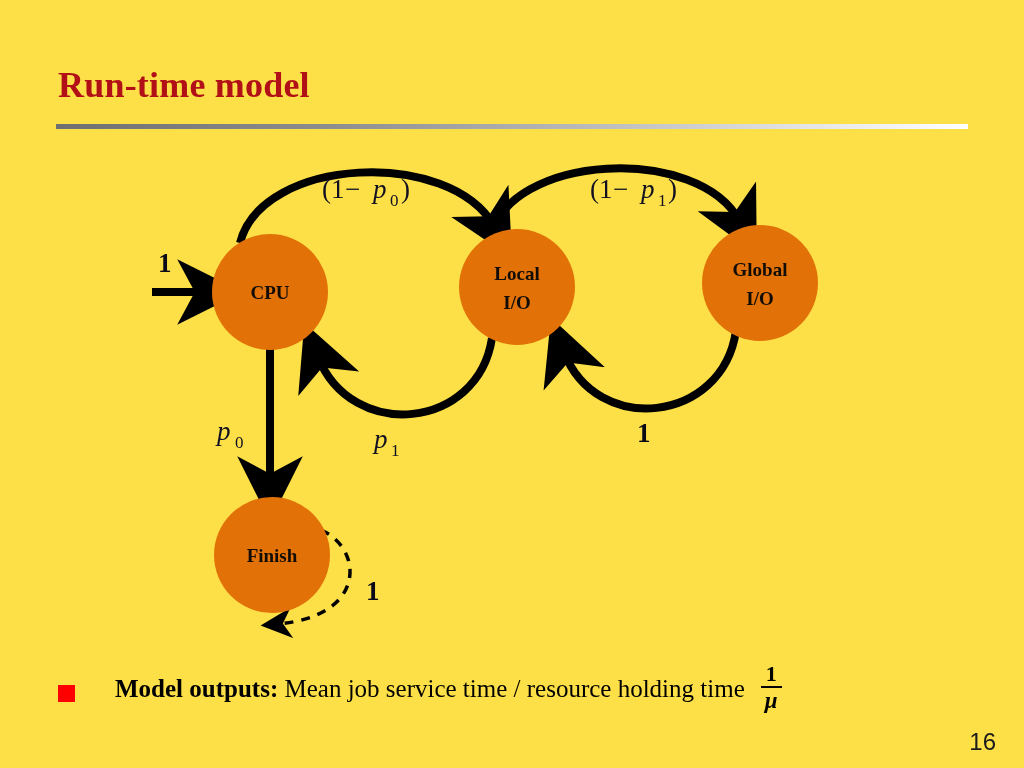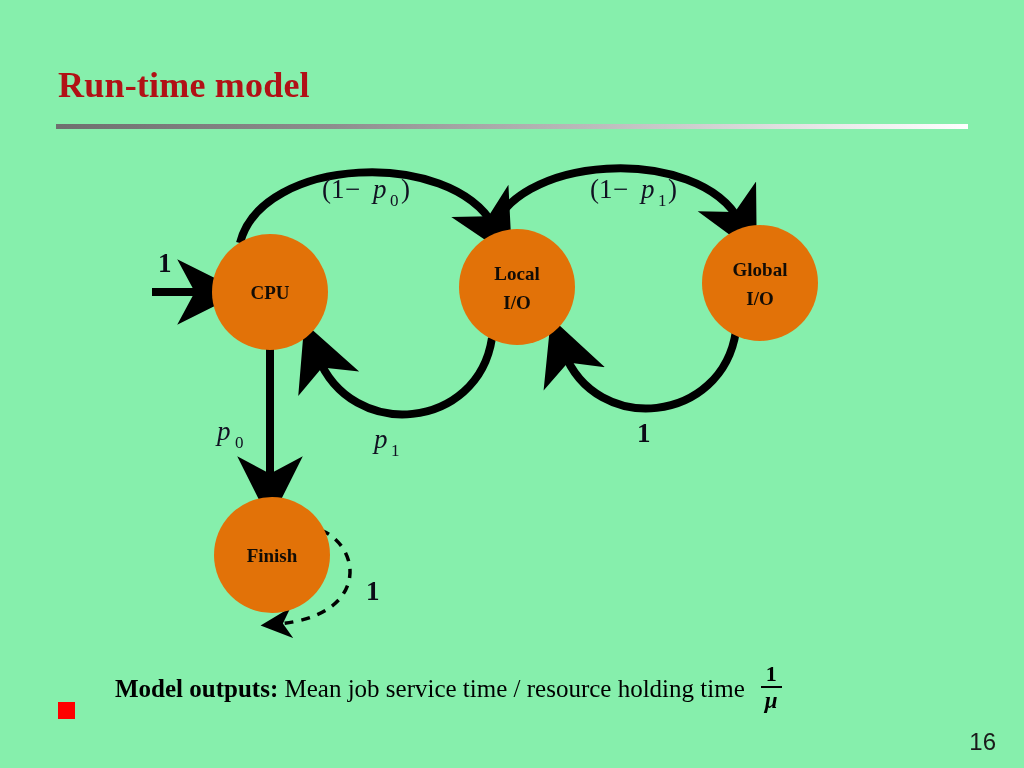--- a/index.html
+++ b/index.html
@@ -4,21 +4,21 @@
 <style>
   html, body {
     margin: 0;
     padding: 0;
     background: #ffffff;
   }
   #slide {
     position: relative;
     width: 1024px;
     height: 768px;
-    background: #86efac;
+    background: #fde047;
     overflow: hidden;
     font-family: "Liberation Serif", serif;
   }
 
   
   #title {
     position: absolute;
     left: 58px;
     top: 64px;
     font-family: "Liberation Serif", serif;
@@ -75,21 +75,21 @@
     font-size: 17px;
     fill: #111122;
   }
 
   
   #bullet-row {
     position: absolute;
     left: 58px;
     top: 666px;
     display: flex;
-    align-items: flex-end;
+    align-items: center;
   }
   #bullet-marker {
     width: 17px;
     height: 17px;
     background: #FF0000;
     flex: 0 0 auto;
     position: relative;
     top: 2px;
   }
   #bullet-text {

